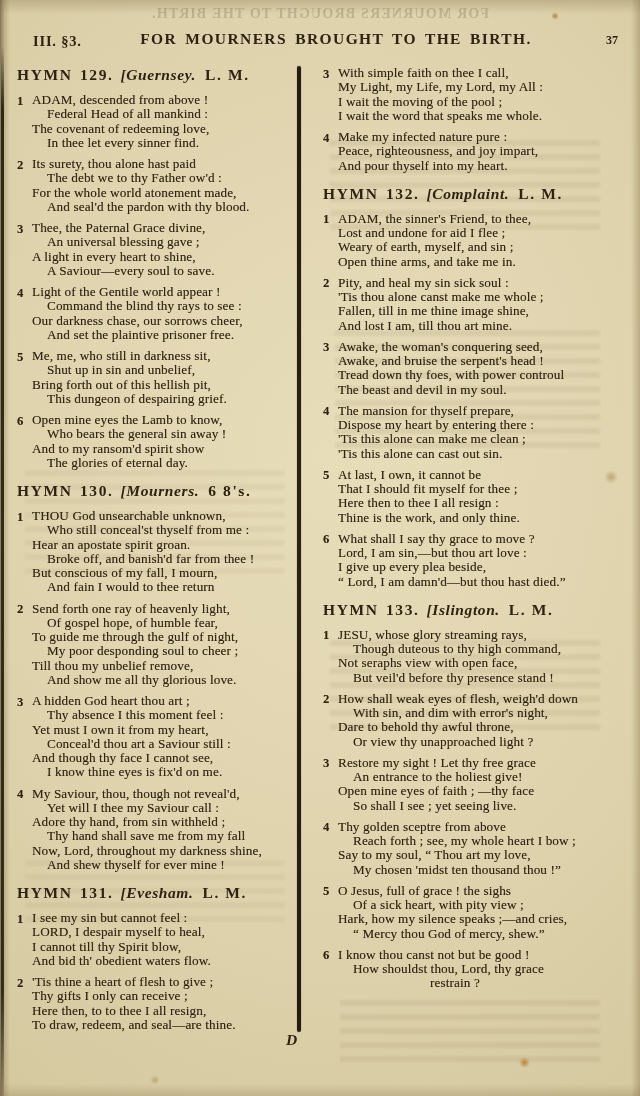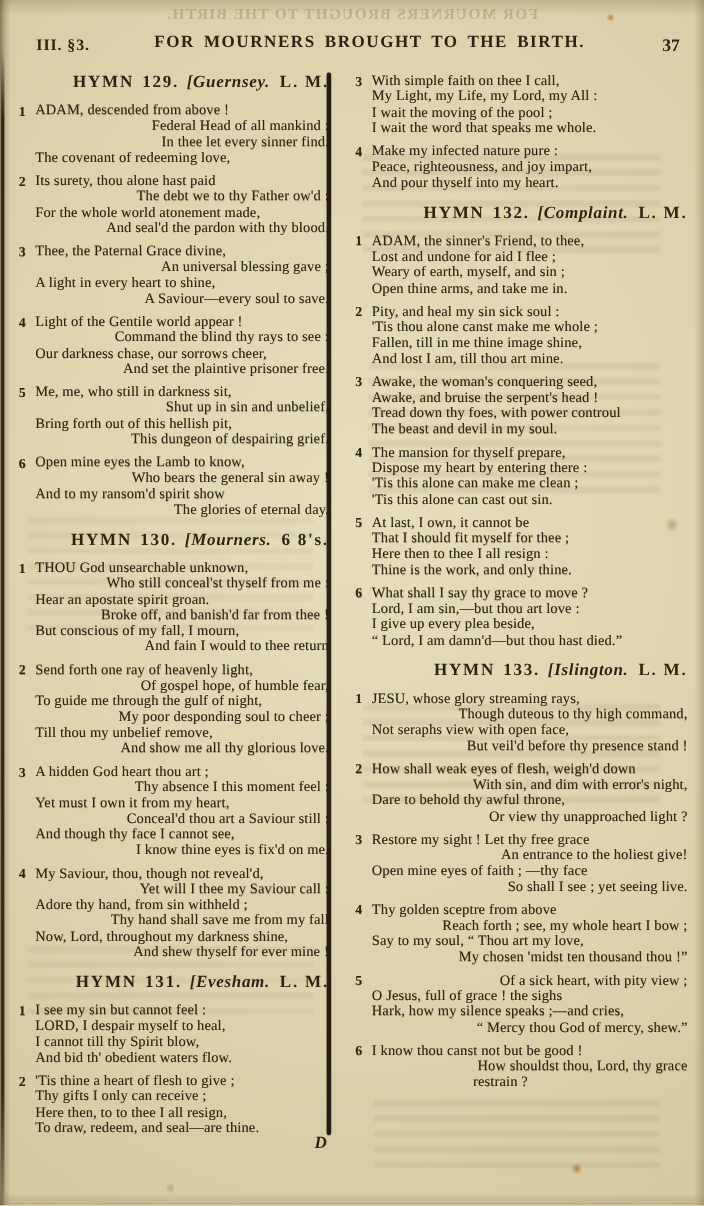--- a/index.html
+++ b/index.html
@@ -21,50 +21,50 @@
   .edge-top{position:absolute;left:0;top:0;width:640px;height:14px;
     background:linear-gradient(to bottom, rgba(110,90,50,.25), rgba(0,0,0,0));}
   .edge-bottom{position:absolute;left:0;bottom:0;width:640px;height:12px;
     background:linear-gradient(to top, rgba(110,90,50,.22), rgba(0,0,0,0));}
 
   
   .page-header{position:absolute;left:16px;top:30px;width:640px;height:22px;}
   .section-label{position:absolute;left:17px;top:3px;font-weight:bold;font-size:14.5px;letter-spacing:.8px;}
   .running-title{position:absolute;left:0;top:0;width:640px;text-align:center;
     font-weight:bold;font-size:15.5px;letter-spacing:1.4px;word-spacing:3px;}
-  .page-number{position:absolute;right:38px;top:3px;font-weight:bold;font-size:16px;margin-left:25px;}
+  .page-number{position:absolute;right:38px;top:3px;font-weight:bold;font-size:12px;margin-left:25px;}
 
   
   .ghost-title{position:absolute;left:0;top:6px;width:640px;text-align:center;
     font-weight:bold;font-size:14px;letter-spacing:1.2px;color:#6e5f42;
     transform:scaleX(-1);opacity:.28;filter:blur(.7px);}
   .ghost-blob{position:absolute;opacity:.10;filter:blur(1.1px);pointer-events:none;
     background:repeating-linear-gradient(180deg, rgba(92,74,42,.75) 0 6px, rgba(0,0,0,0) 6px 14px);}
 
   
   .column{position:absolute;top:64px;width:282px;}
   #col-left{left:17px;}
   #col-right{left:323px;top:66px;width:302px;}
   .column-divider{position:absolute;left:297px;top:66px;width:4px;height:966px;
     background:linear-gradient(to bottom,#241c10 0%, #2c2213 50%, #241c10 100%);
     border-radius:2px;box-shadow:0 0 1px rgba(36,28,16,.8);}
 
-  .hymn-header{text-align:right;font-weight:bold;font-size:15.5px;margin:12px 0 9px 0;
+  .hymn-header{text-align:left;font-weight:bold;font-size:15.5px;margin:12px 0 9px 0;
     white-space:nowrap;letter-spacing:.4px;}
   .column > .hymn-header:first-child{margin-top:2px;}
   .hymn-header .hymn-no{letter-spacing:1.6px;word-spacing:2px;}
   .hymn-header .tune-name{font-style:italic;margin-left:7px;letter-spacing:.6px;}
   .hymn-header .meter{margin-left:9px;letter-spacing:1.6px;}
 
   .stanza{position:relative;padding-left:15px;margin:0 0 7px 0;
     font-size:13.1px;line-height:14.25px;letter-spacing:.15px;
     text-shadow:.25px .3px 0 rgba(43,30,10,.38);}
   .verse-number{position:absolute;left:0;top:.5px;font-weight:bold;font-size:12.5px;}
   .verse-line{white-space:nowrap;}
-  .verse-line.ind{padding-left:15px;text-align:right;}
+  .verse-line.ind{padding-left:15px;}
   .verse-line.ind-deep{padding-left:92px;}
 
   .signature-mark{position:absolute;left:286px;top:1031px;font-weight:bold;
     font-style:italic;font-size:15.5px;letter-spacing:.5px;}
 
   
   .stain{position:absolute;border-radius:50%;pointer-events:none;}
   .stain-1{left:551px;top:12px;width:8px;height:8px;background:radial-gradient(circle,#b97f3a 0%,rgba(185,127,58,0) 70%);}
   .stain-2{left:519px;top:1057px;width:11px;height:11px;background:radial-gradient(circle,#c08136 0%,rgba(192,129,54,0) 72%);}
   .stain-3{left:604px;top:470px;width:14px;height:14px;background:radial-gradient(circle,rgba(160,120,60,.5) 0%,rgba(160,120,60,0) 70%);}
@@ -94,22 +94,22 @@
 </div>
 
 <div class="column-divider"></div>
 
 <div class="column" id="col-left">
     <div class="hymn-header"><span class="hymn-no">HYMN 129.</span><span class="tune-name">[Guernsey.</span><span class="meter">L. M.</span></div>
     <div class="stanza">
       <span class="verse-number">1</span>
       <div class="verse-line">ADAM, descended from above !</div>
       <div class="verse-line ind">Federal Head of all mankind :</div>
+      <div class="verse-line">The covenant of redeeming love,</div>
       <div class="verse-line ind">In thee let every sinner find.</div>
-      <div class="verse-line">The covenant of redeeming love,</div>
     </div>
     <div class="stanza">
       <span class="verse-number">2</span>
       <div class="verse-line">Its surety, thou alone hast paid</div>
       <div class="verse-line ind">The debt we to thy Father ow'd :</div>
       <div class="verse-line">For the whole world atonement made,</div>
       <div class="verse-line ind">And seal'd the pardon with thy blood.</div>
     </div>
     <div class="stanza">
       <span class="verse-number">3</span>
@@ -273,22 +273,22 @@
     </div>
     <div class="stanza">
       <span class="verse-number">4</span>
       <div class="verse-line">Thy golden sceptre from above</div>
       <div class="verse-line ind">Reach forth ; see, my whole heart I bow ;</div>
       <div class="verse-line">Say to my soul, “ Thou art my love,</div>
       <div class="verse-line ind">My chosen 'midst ten thousand thou !”</div>
     </div>
     <div class="stanza">
       <span class="verse-number">5</span>
+      <div class="verse-line">O Jesus, full of grace !  the sighs</div>
       <div class="verse-line ind">Of a sick heart, with pity view ;</div>
-      <div class="verse-line">O Jesus, full of grace !  the sighs</div>
       <div class="verse-line">Hark, how my silence speaks ;—and cries,</div>
       <div class="verse-line ind">“ Mercy thou God of mercy, shew.”</div>
     </div>
     <div class="stanza">
       <span class="verse-number">6</span>
       <div class="verse-line">I know thou canst not but be good !</div>
       <div class="verse-line ind">How shouldst thou, Lord, thy grace</div>
       <div class="verse-line ind-deep">restrain ?</div>
     </div>
   </div>

